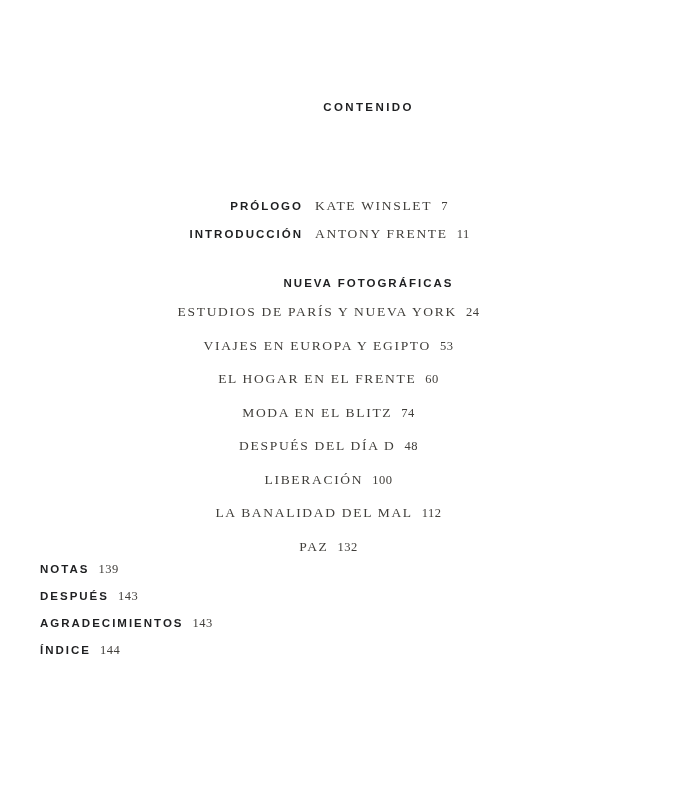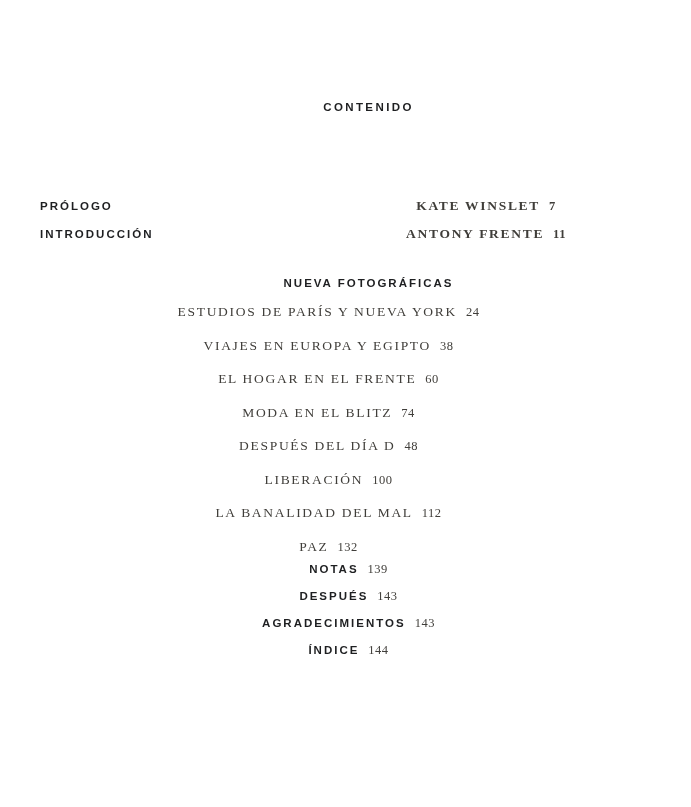--- a/index.html
+++ b/index.html
@@ -52,46 +52,45 @@
     top: 192px;
   }
   .front-row {
     display: grid;
     grid-template-columns: 303px 1fr;
     column-gap: 12px;
     line-height: 27px;
     align-items: baseline;
   }
   .front-row .fm-label {
-    text-align: left;
+    text-align: right;
   }
   .front-row .fm-value {
-    text-align: center;
+    text-align: left;
     white-space: nowrap;
-    font-weight: bold;
   }
   .plates-header {
     top: 270px;
     text-align: center;
     line-height: 26px;
   }
   .plates-list {
     top: 292px;
   }
   .plates-list .plate-row {
     text-align: center;
     line-height: 26.5px;
     white-space: nowrap;
     margin-top: 7px;
   }
   .end-matter {
     top: 555px;
   }
   .end-matter .end-row {
-    text-align: center;
+    text-align: left;
     line-height: 26px;
     white-space: nowrap;
   }
 </style>
 </head>
 <body>
 
 <div class="page">
 
   <div class="content-col toc-title heading-font">CONTENIDO</div>
@@ -104,21 +103,21 @@
     <div class="front-row">
       <span class="fm-label heading-font">INTRODUCCIÓN</span>
       <span class="fm-value serif-font"><span>ANTONY FRENTE</span><span class="page-num">11</span></span>
     </div>
   </div>
 
   <div class="content-col plates-header heading-font">NUEVA FOTOGRÁFICAS</div>
 
   <div class="content-col plates-list">
     <div class="plate-row serif-font"><span>ESTUDIOS DE PARÍS Y NUEVA YORK</span><span class="page-num">24</span></div>
-    <div class="plate-row serif-font"><span>VIAJES EN EUROPA Y EGIPTO</span><span class="page-num">38</span></div>
+    <div class="plate-row serif-font"><span>VIAJES EN EUROPA Y EGIPTO</span><span class="page-num">53</span></div>
     <div class="plate-row serif-font"><span>EL HOGAR EN EL FRENTE</span><span class="page-num">60</span></div>
     <div class="plate-row serif-font"><span>MODA EN EL BLITZ</span><span class="page-num">74</span></div>
     <div class="plate-row serif-font"><span>DESPUÉS DEL DÍA D</span><span class="page-num">48</span></div>
     <div class="plate-row serif-font"><span>LIBERACIÓN</span><span class="page-num">100</span></div>
     <div class="plate-row serif-font"><span>LA BANALIDAD DEL MAL</span><span class="page-num">112</span></div>
     <div class="plate-row serif-font"><span>PAZ</span><span class="page-num">132</span></div>
   </div>
 
   <div class="content-col end-matter">
     <div class="end-row"><span class="heading-font">NOTAS</span><span class="page-num">139</span></div>

